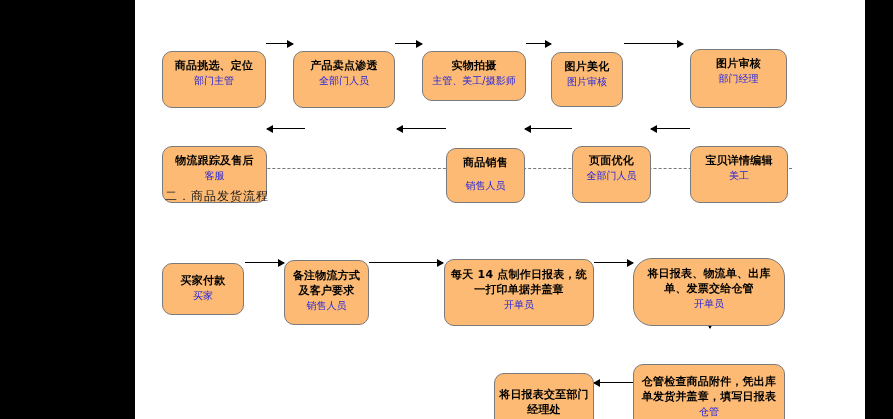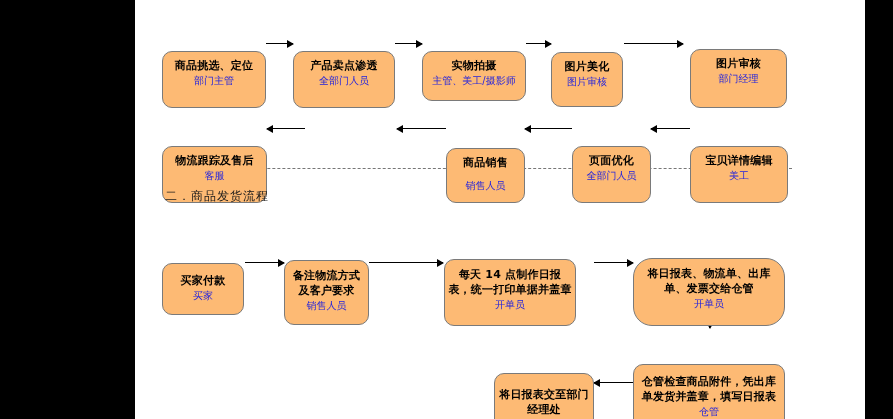--- a/index.html
+++ b/index.html
@@ -169,21 +169,21 @@
 
     <div class="arrow-h right" style="left:110px;top:262px;width:39px;"></div>
 
     <div class="node wrap" style="left:149px;top:224px;width:85px;height:65px;padding-top:7px;">
       <div class="title">备注物流方式及客户要求</div>
       <div class="role">销售人员</div>
     </div>
 
     <div class="arrow-h right" style="left:234px;top:262px;width:74px;"></div>
 
-    <div class="node wrap" style="left:309px;top:223px;width:132px;height:67px;padding-top:7px;">
+    <div class="node wrap" style="left:309px;top:223px;width:150px;height:67px;padding-top:7px;">
       <div class="title">每天 14 点制作日报表，统一打印单据并盖章</div>
       <div class="role">开单员</div>
     </div>
 
     <div class="arrow-h right" style="left:459px;top:262px;width:39px;"></div>
 
     <div class="node wrap" style="left:498px;top:222px;width:152px;height:68px;padding-top:7px;border-radius:19px;">
       <div class="title">将日报表、物流单、出库单、发票交给仓管</div>
       <div class="role">开单员</div>
     </div>

